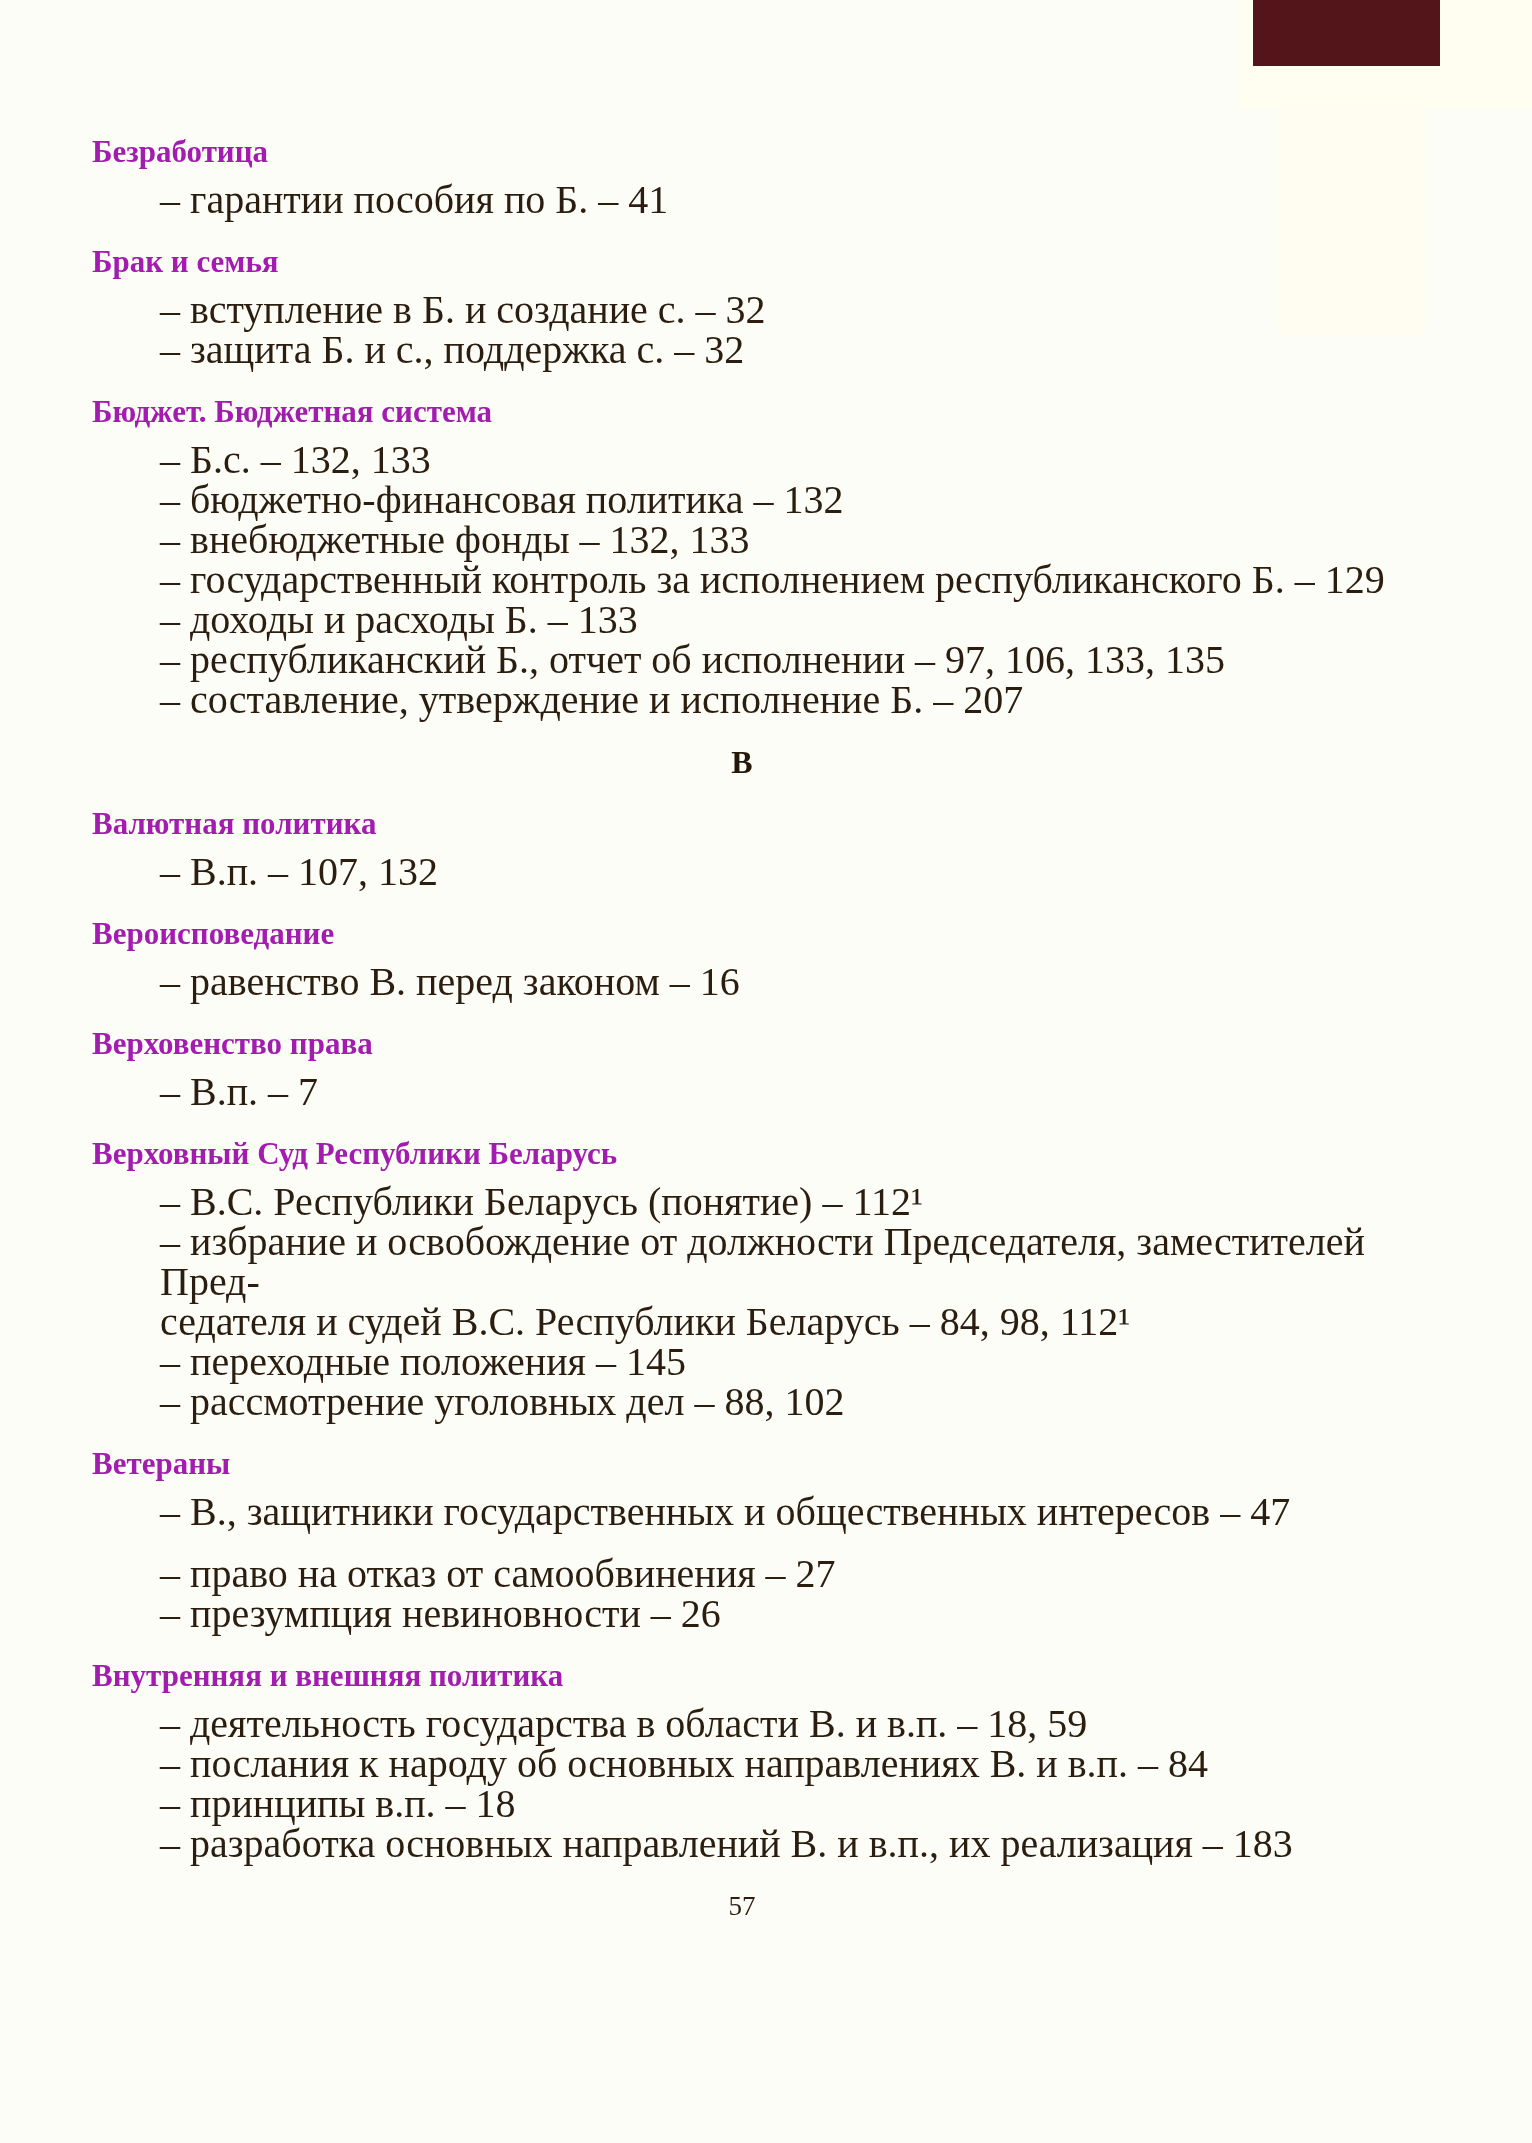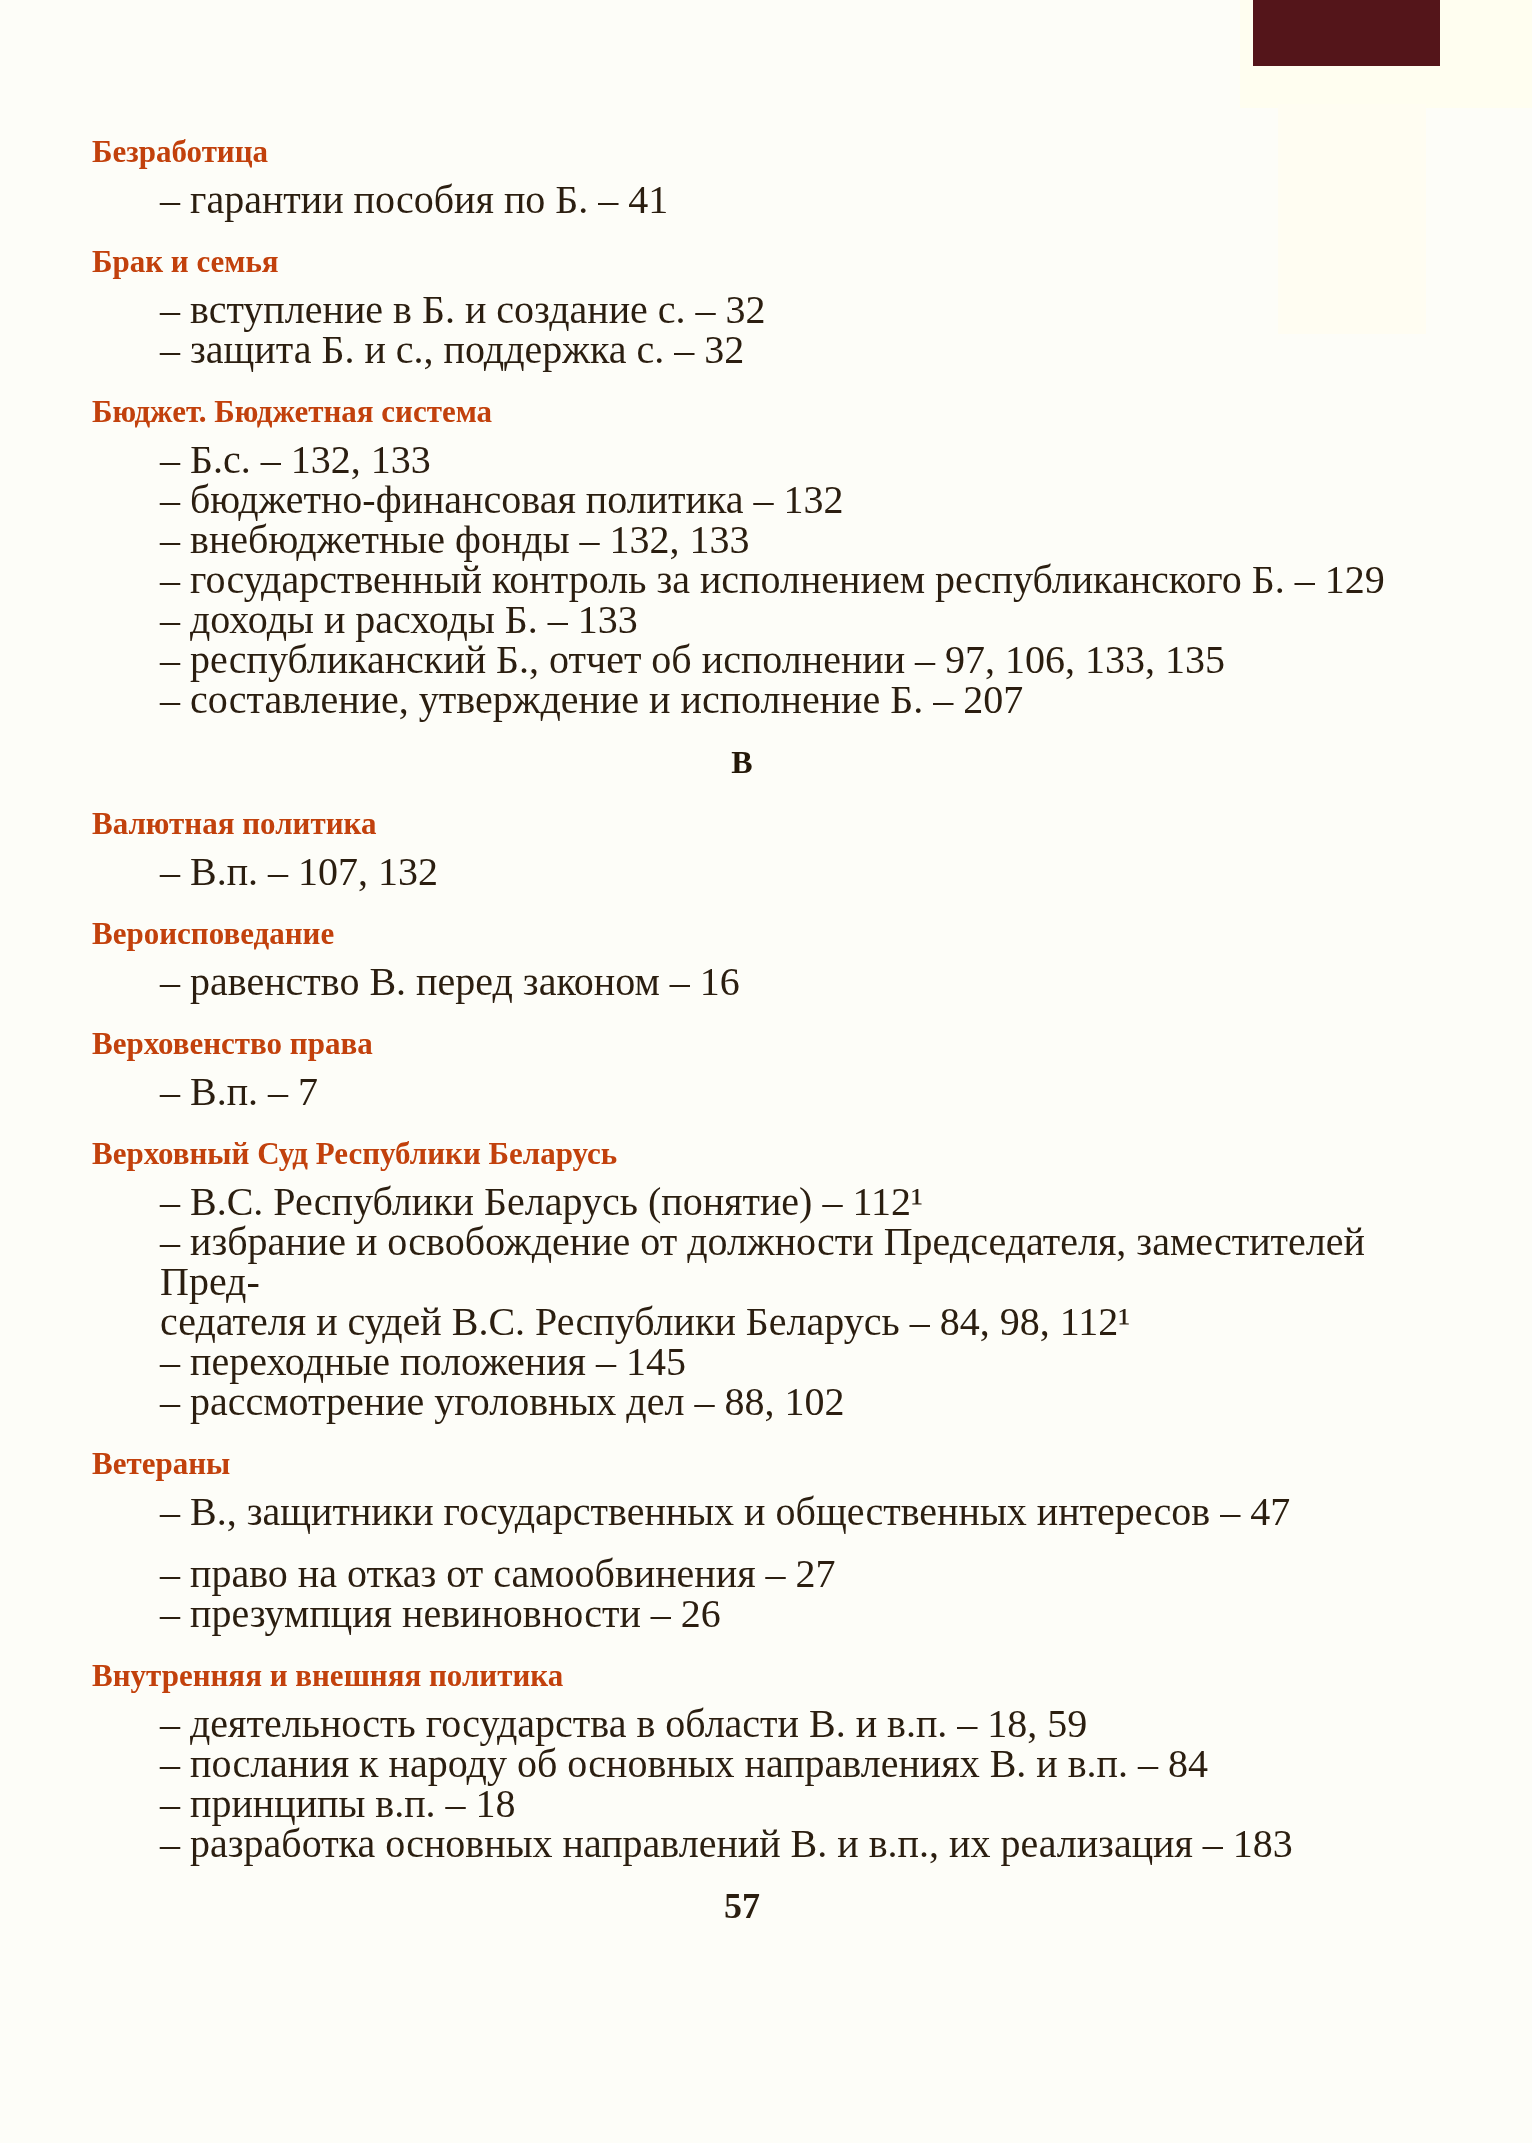--- a/index.html
+++ b/index.html
@@ -28,40 +28,39 @@
   .artifact{
     position:absolute;left:1253px;top:0;width:187px;height:66px;
   }
   .content{
     position:absolute;left:92px;top:132px;width:1380px;
   }
   .group{margin:0 0 22px 0;}
   .term{
     font-weight:bold;
     font-size:31px;line-height:40px;
-    color:#c2410c;
+    color:#a21caf;
     margin:0 0 8px 0;
   }
   .entry{
     font-size:40px;line-height:40px;
     margin-left:68px;
     white-space:pre-line;
   }
   .letter{
     font-weight:bold;
     font-size:32px;line-height:40px;
     width:1300px;text-align:center;
     color:#241808;
     margin:12px 0 22px 0;
   }
   .pagenum{
-    font-size:36px;line-height:40px;
+    font-size:27px;line-height:40px;
     width:1300px;text-align:center;
     margin-top:6px;
-    font-weight:bold;
   }
 </style>
 </head>
 <body>
 
 <div class="page">
 
   <div class="scan-shade-1"></div>
   <div class="scan-shade-2"></div>
   <div class="artifact" style="background: rgb(84, 21, 26);"></div>

